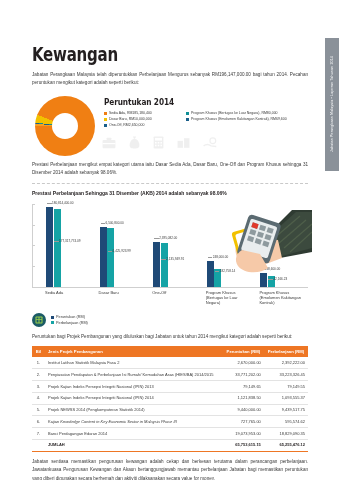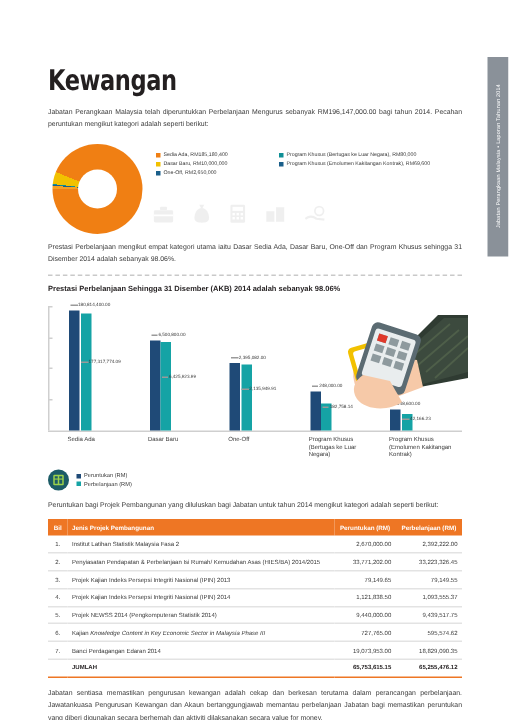--- a/index.html
+++ b/index.html
@@ -266,20 +266,21 @@
         </span>
         <span>
           <svg width="15" height="12" viewBox="0 0 26 20">
               <circle cx="17" cy="6" r="5" fill="none" stroke="#8b8b8b" stroke-width="2"></circle>
               <path d="M1 15c4-3 9-3 13 0l9 1" stroke="#8b8b8b" stroke-width="2.5" fill="none"></path>
             </svg>
         </span>
       </div>
 
       <div class="legend-block">
+        <div class="legend-title">Peruntukan 2014</div>
         <div class="legend-cols">
           <div class="legend-col left">
             <div class="legend-item">
               <span class="swatch" style="background:#f07f13"></span>
               <span class="lbl">Sedia Ada, RM185,180,400</span>
             </div>
             <div class="legend-item">
               <span class="swatch" style="background:#f2c100"></span>
               <span class="lbl">Dasar Baru, RM10,000,000</span>
             </div>

